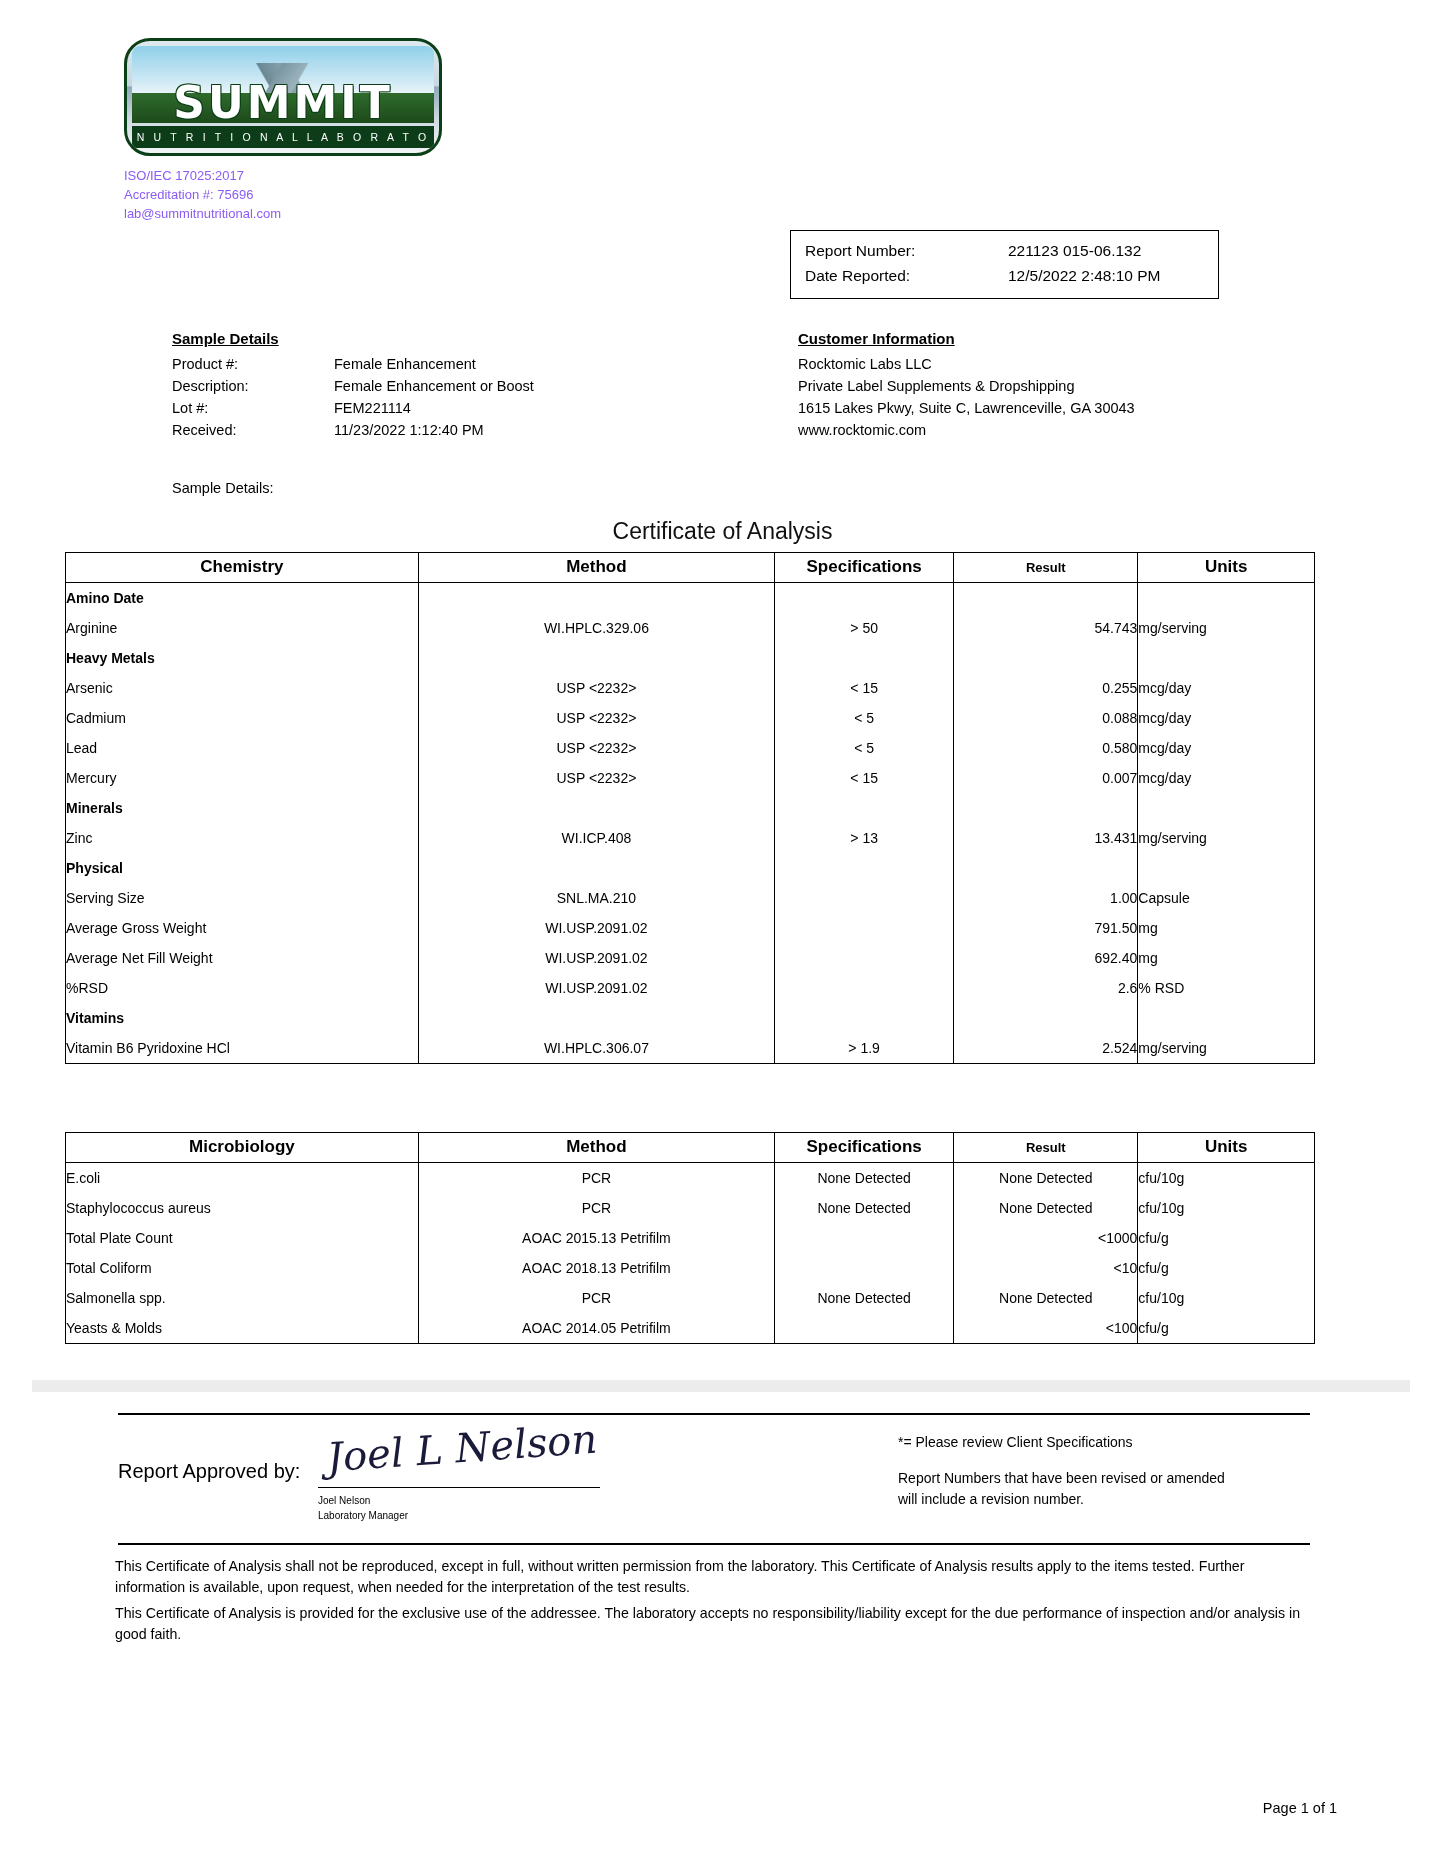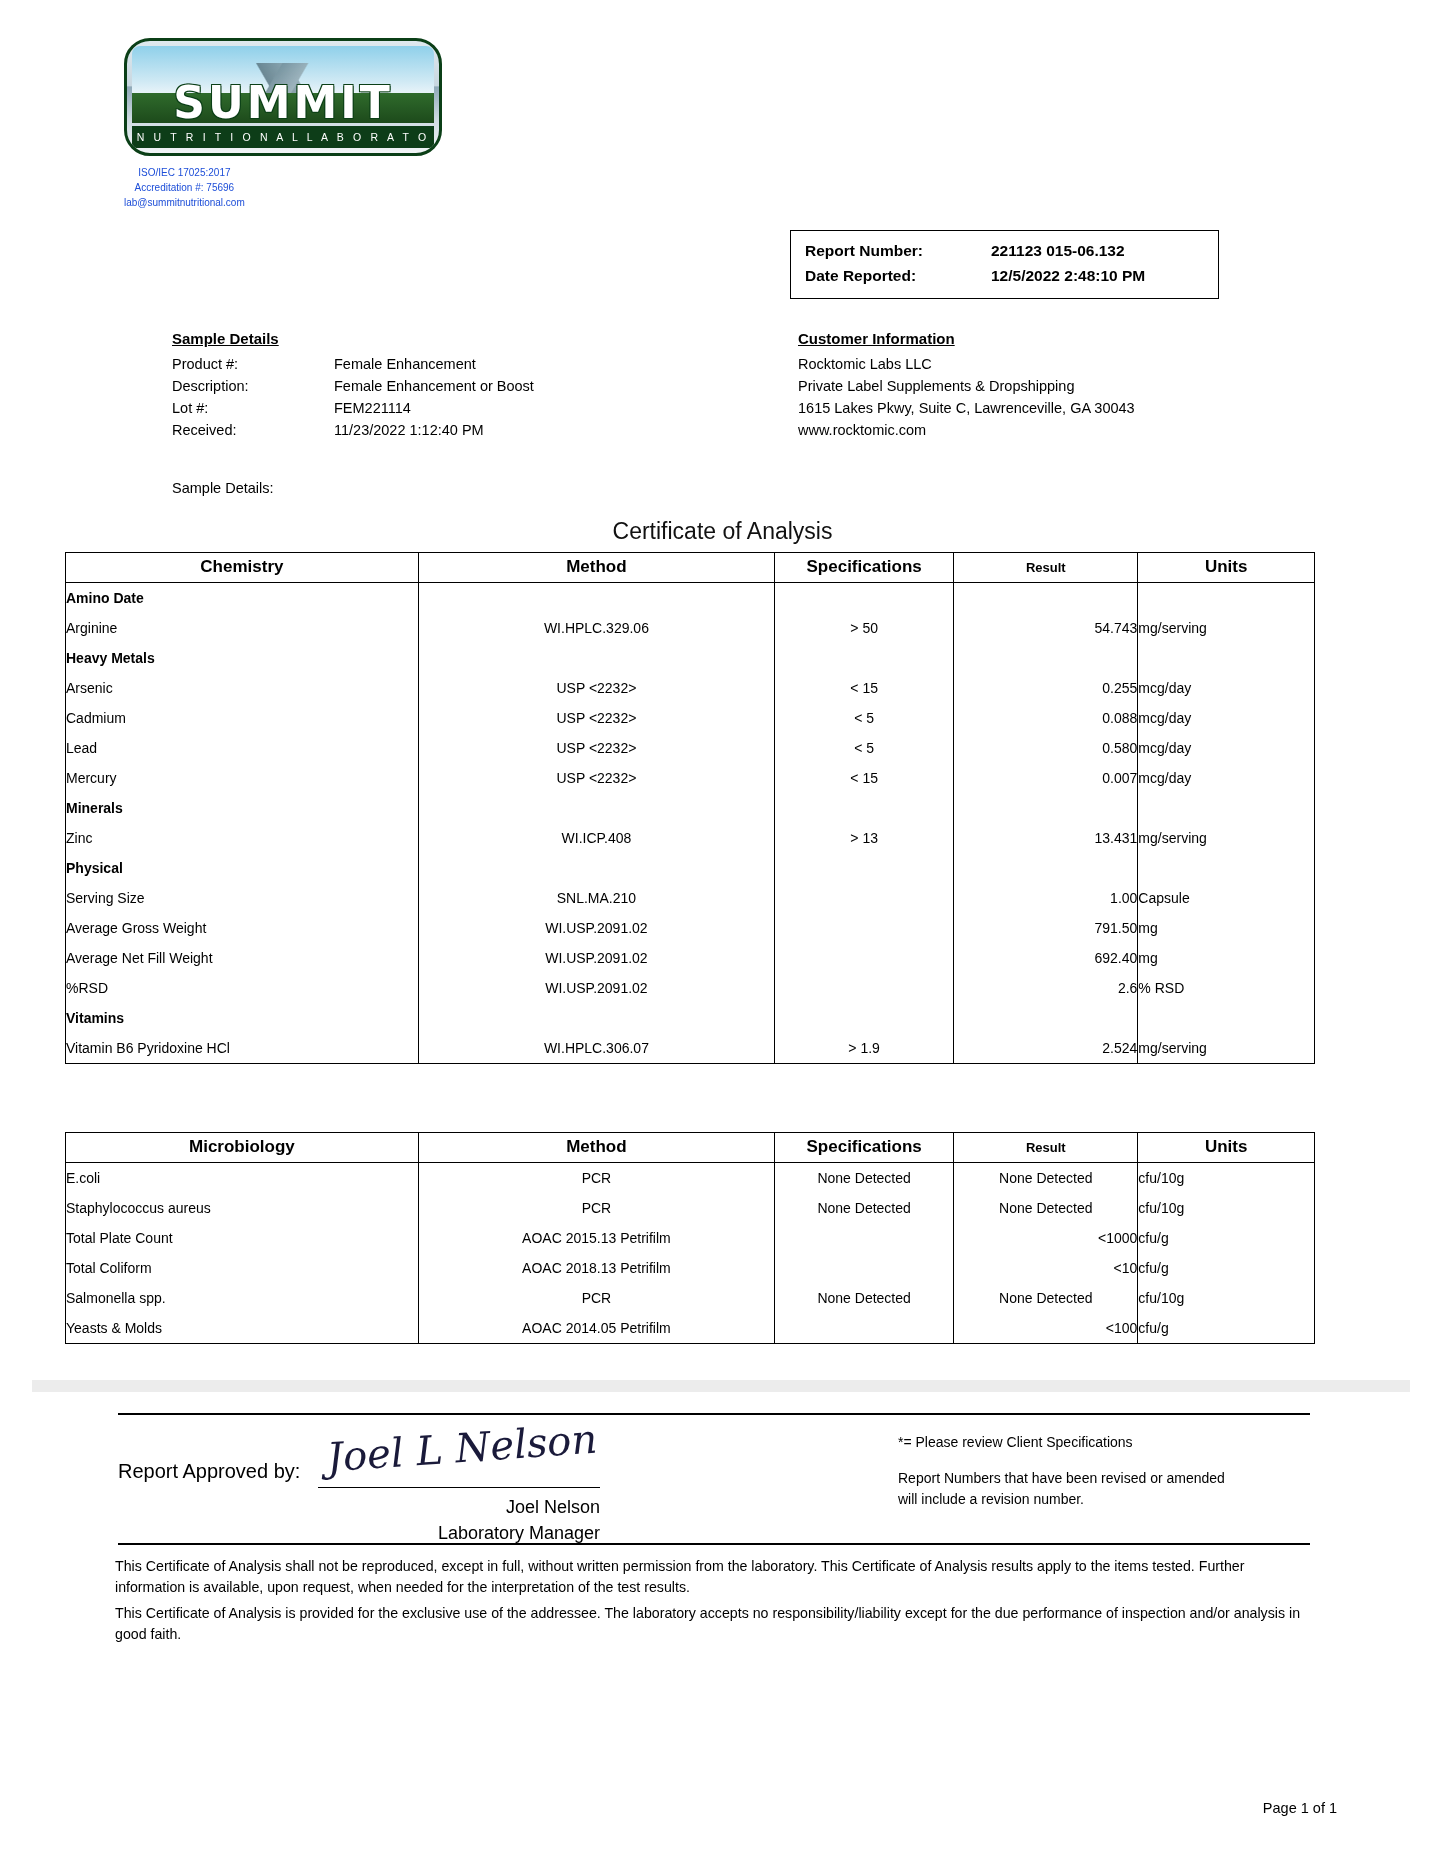--- a/index.html
+++ b/index.html
@@ -80,41 +80,41 @@
     text-align: center;
     line-height: 22px;
     font-family: "Liberation Sans", sans-serif;
   }
 
   
   .lab-info {
     position: absolute;
     left: 124px;
     top: 166px;
-    font-size: 10px;
+    font-size: 13px;
     line-height: 1.48;
-    color: #1d4ed8;
-    text-align: center;
+    color: #8b5cf6;
   }
 
   
   .report-box {
     position: absolute;
     left: 790px;
     top: 230px;
     width: 429px;
     border: 1.5px solid #000;
     box-sizing: border-box;
     padding: 8px 14px 9px 14px;
   }
   .report-row {
     display: flex;
-    font-weight: bold;
+    font-weight: normal;
     font-size: 15.5px;
     line-height: 1.6;
+    gap: 17px;
   }
   .report-row .lbl { width: 186px; }
 
   
   .sample-details {
     position: absolute;
     left: 172px;
     top: 330px;
     font-size: 14.5px;
   }
@@ -256,22 +256,22 @@
     font-size: 40px;
     color: #1a1a3a;
     transform: rotate(-4deg);
     white-space: nowrap;
   }
   .sig-name {
     position: absolute;
     left: 318px;
     top: 1494px;
     width: 282px;
-    text-align: right;
-    font-size: 18px;
+    text-align: left;
+    font-size: 10px;
     line-height: 1.45;
   }
   .notes {
     position: absolute;
     left: 898px;
     top: 1432px;
     width: 330px;
     font-size: 14px;
     line-height: 1.55;
   }

